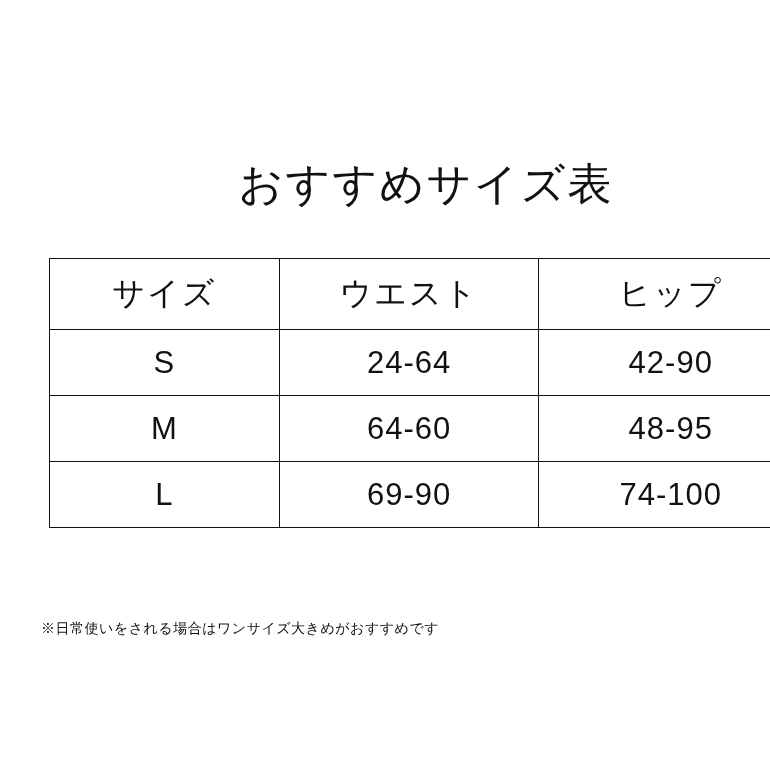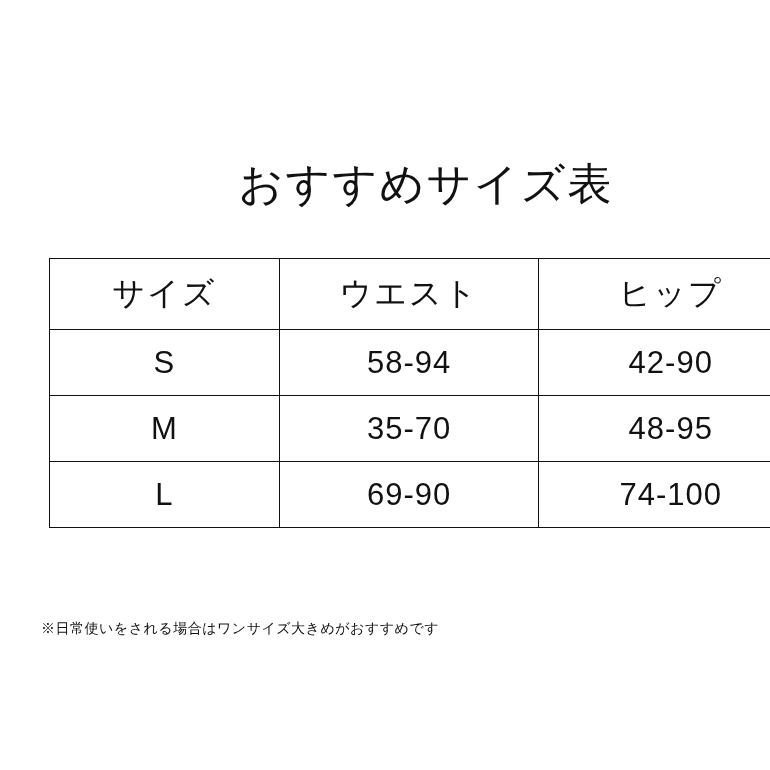--- a/index.html
+++ b/index.html
@@ -86,26 +86,26 @@
     <thead>
       <tr>
         <th class="col-size">サイズ</th>
         <th class="col-waist">ウエスト</th>
         <th class="col-hip">ヒップ</th>
       </tr>
     </thead>
     <tbody>
       <tr>
         <td>S</td>
-        <td>58-94</td>
+        <td>24-64</td>
         <td>42-90</td>
       </tr>
       <tr>
         <td>M</td>
-        <td>35-70</td>
+        <td>64-60</td>
         <td>48-95</td>
       </tr>
       <tr>
         <td>L</td>
         <td>69-90</td>
         <td>74-100</td>
       </tr>
     </tbody>
   </table>
 

